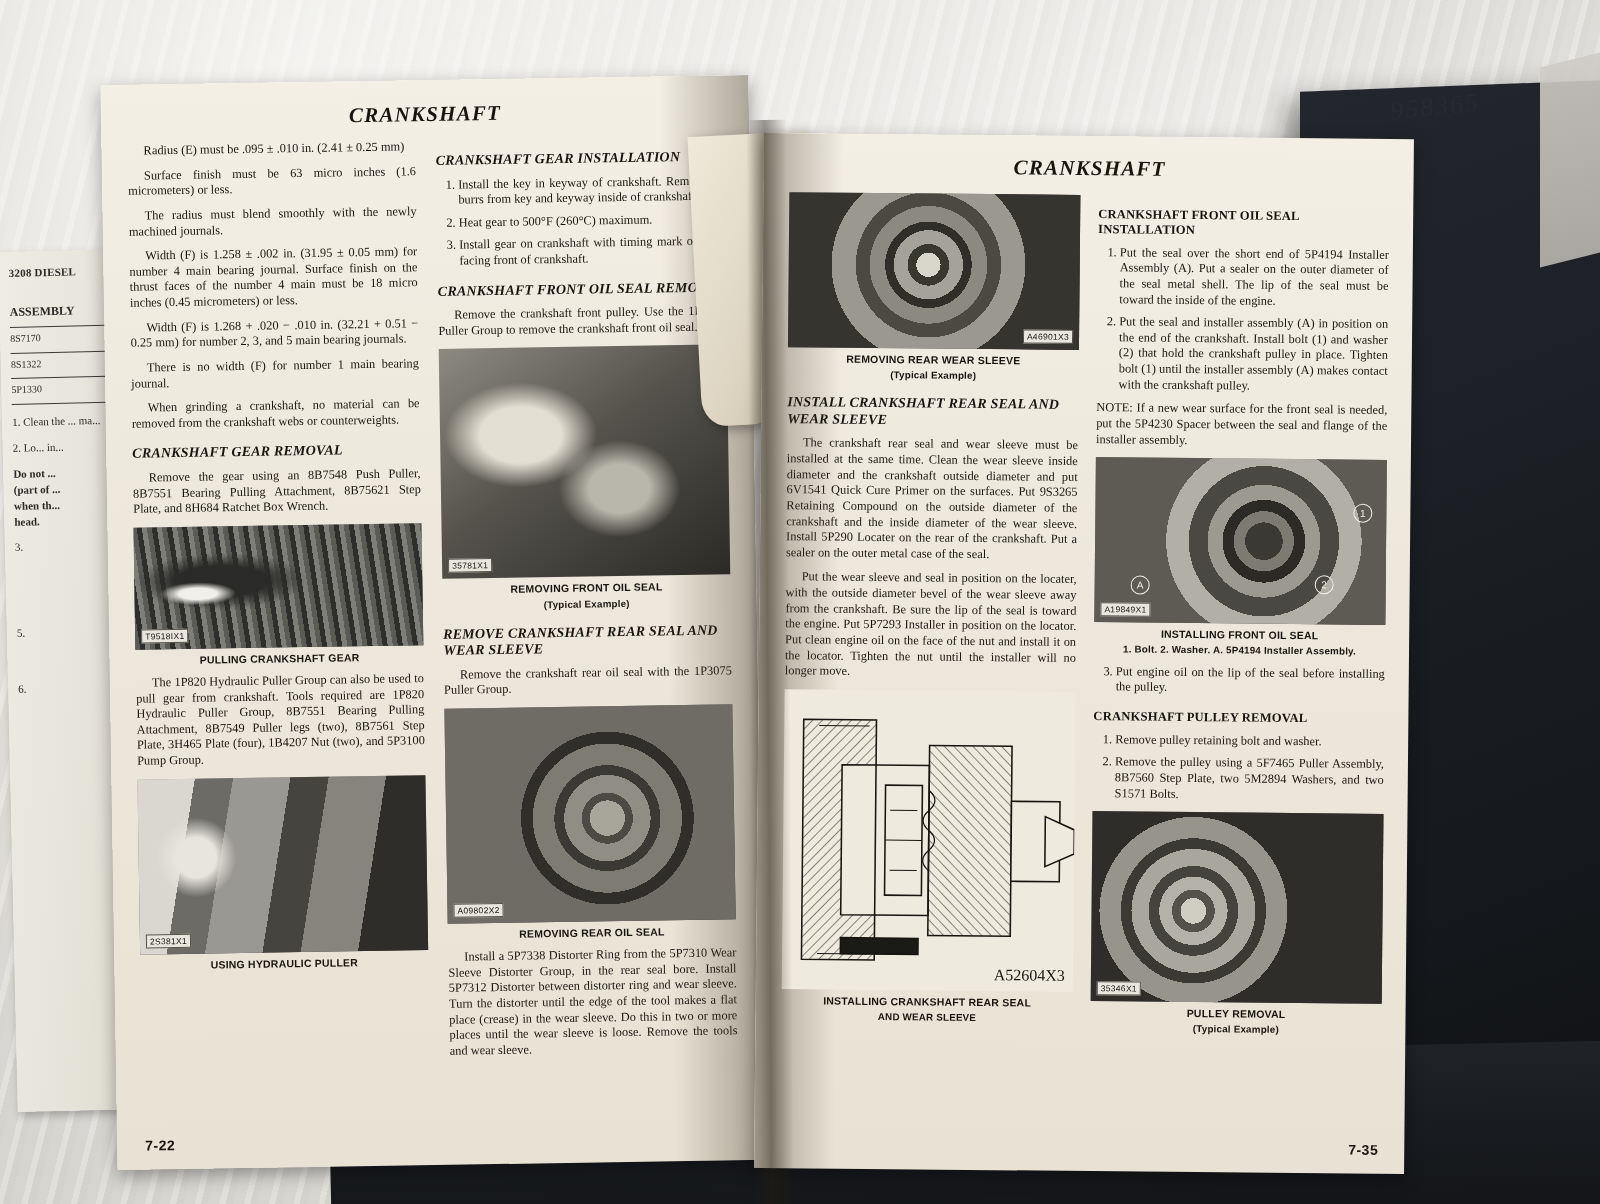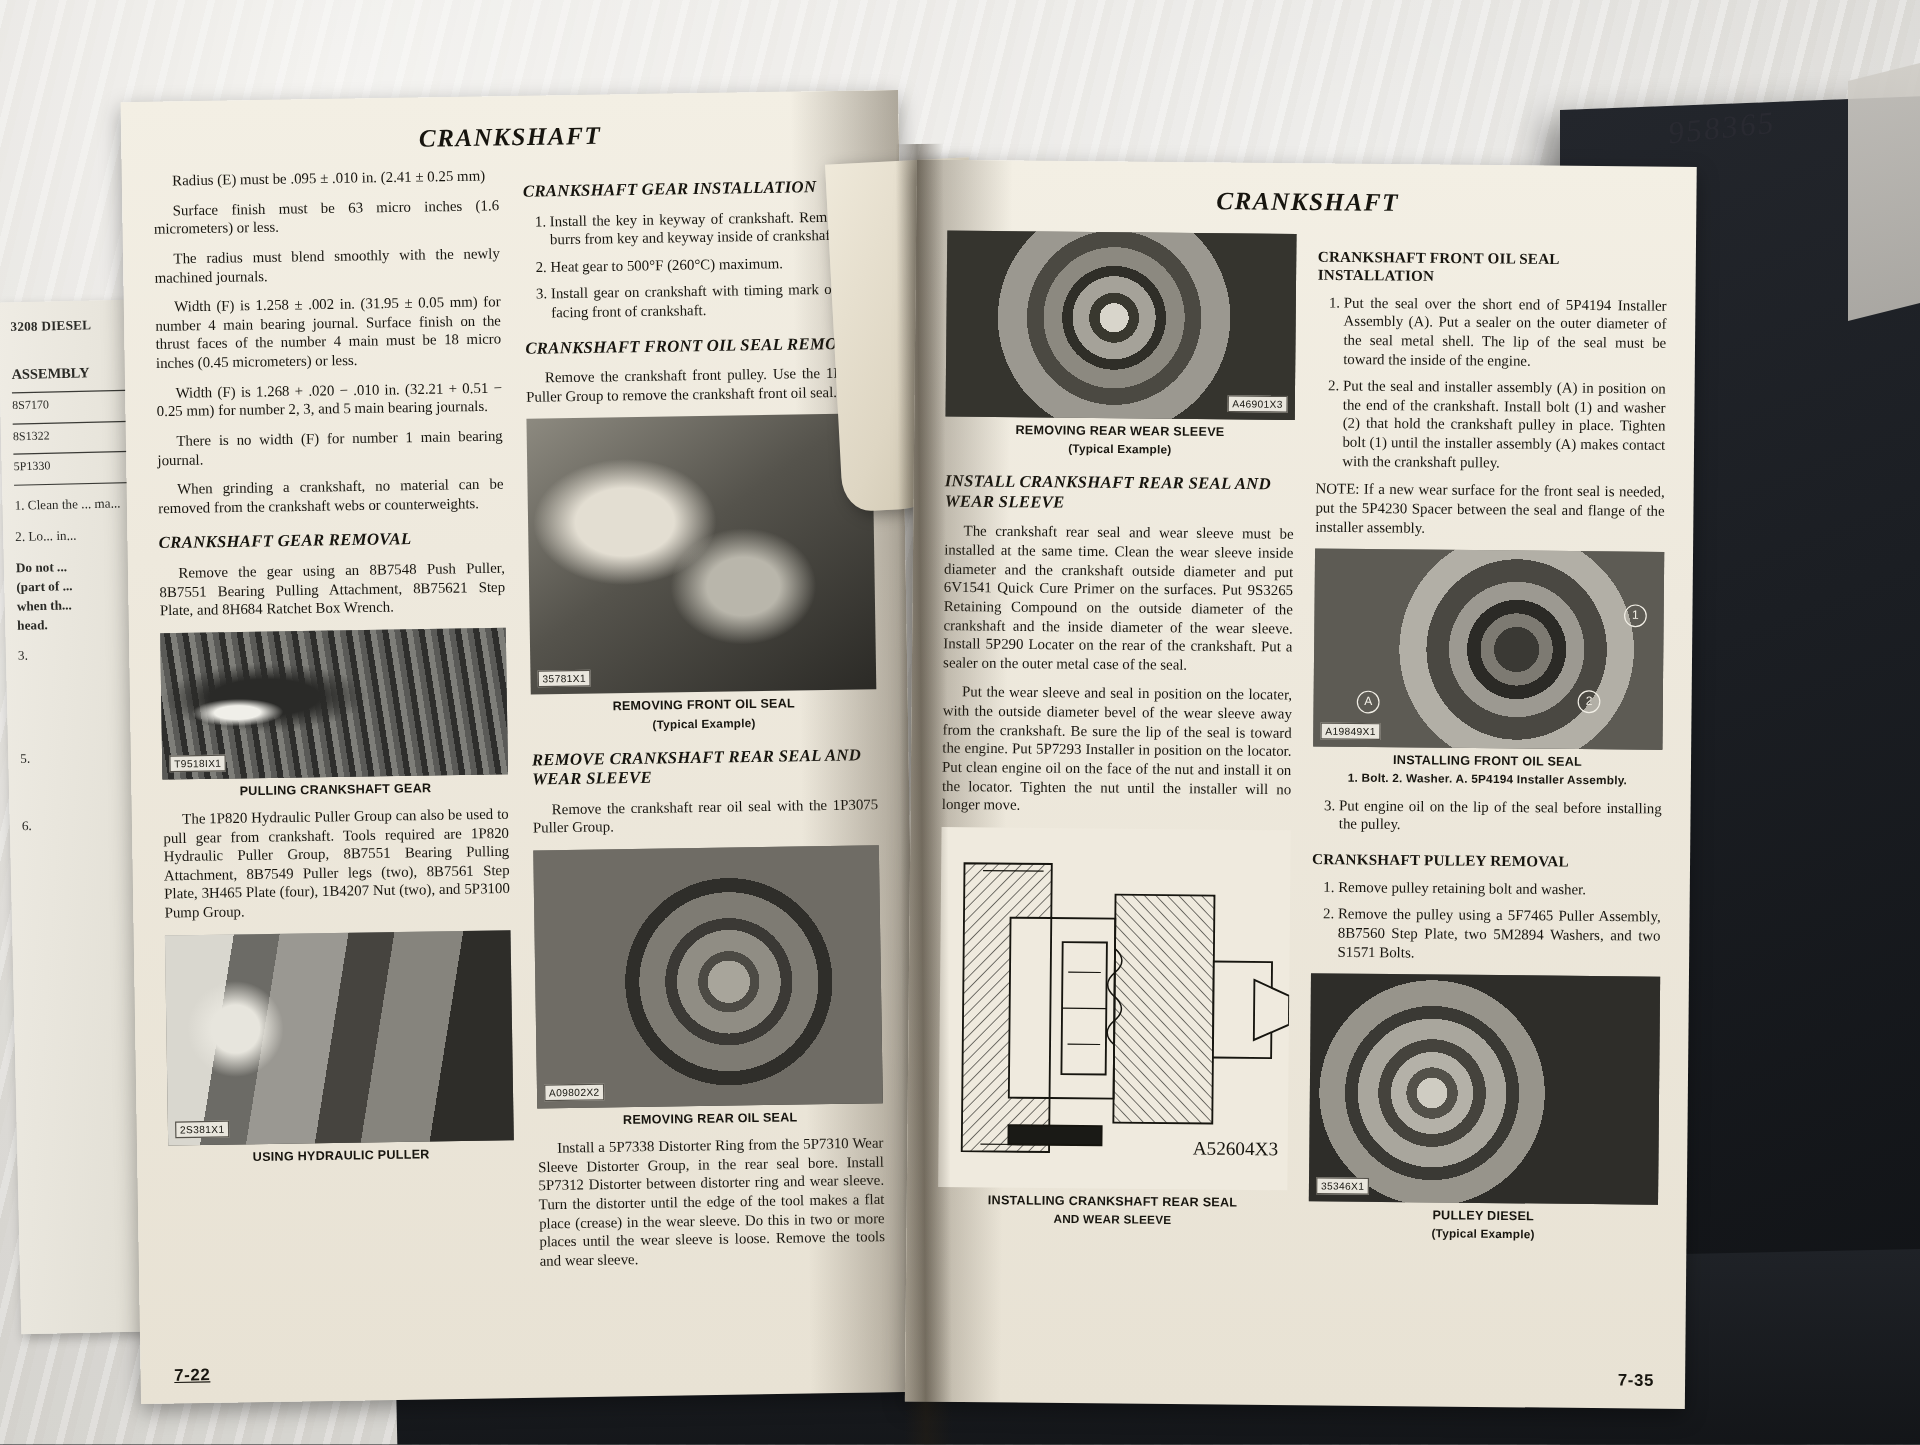--- a/index.html
+++ b/index.html
@@ -254,21 +254,21 @@
   }
 
   .folio {
     position: absolute;
     bottom: 16px;
     font-family: "Liberation Sans", sans-serif;
     font-weight: bold;
     font-size: 14px;
     letter-spacing: .5px;
   }
-  .folio-l { left: 28px; text-decoration: underline; }
+  .folio-l { left: 28px; }
   .folio-r { right: 26px; }
 
   .handwrite {
     position: absolute;
     right: 120px; top: 92px;
     font-family: "Liberation Serif", serif;
     font-size: 26px;
     color: #2b2b33;
     transform: rotate(-6deg);
     letter-spacing: 2px;
@@ -427,21 +427,21 @@
                   <path d="M150,55 L235,55 L235,245 L150,245 Z" fill="url(#hatch2)"></path>
                   <path d="M235,110 L285,110 L285,190 L235,190 Z" fill="#efeade"></path>
                   <path d="M270,125 L300,138 L300,162 L270,175 Z" fill="#efeade"></path>
                   <rect x="105" y="95" width="38" height="110" fill="#efeade"></rect>
                   <path d="M105,150 h38 M110,120 h28 M110,180 h28" stroke-width="1"></path>
                   <path d="M150,100 q12,10 0,20 q-12,10 0,20 q12,10 0,20 q-12,10 0,20" stroke-width="1.3"></path>
                   <rect x="60" y="248" width="80" height="16" fill="#1a1a16"></rect>
                   <path d="M36,36 L88,36 M36,264 L88,264" stroke-width="1"></path>
                 </g>
               </svg>
-              <span class="tag" style="position:absolute;left:auto;right:8px;bottom:24px">A52604X3</span>
+              <span class="tag" style="position:absolute;left:auto;right:8px;bottom:7px">A52604X3</span>
             </div>
             <div class="cap">
               <span>INSTALLING CRANKSHAFT REAR SEAL</span>
               <span class="legend">AND WEAR SLEEVE</span>
             </div>
           </div>
         </div>
 
         <div class="col">
           <h3 class="sec small" style="font-weight:bold">CRANKSHAFT FRONT OIL SEAL INSTALLATION</h3>
@@ -472,21 +472,21 @@
           <ol class="num">
             <li>Remove pulley retaining bolt and washer.</li>
             <li>Remove the pulley using a 5F7465 Puller Assembly, 8B7560 Step Plate, two 5M2894 Washers, and two S1571 Bolts.</li>
           </ol>
 
           <div class="fig">
             <div class="photo ph-pulley" style="height:190px">
               <span class="tag">35346X1</span>
             </div>
             <div class="cap">
-              <span>PULLEY DIESEL</span>
+              <span>PULLEY REMOVAL</span>
               <span class="legend">(Typical Example)</span>
             </div>
           </div>
         </div>
       </div>
 
       <div class="folio folio-r">7-35</div>
     </div>
 
     <div class="shadow-gutter"></div>

